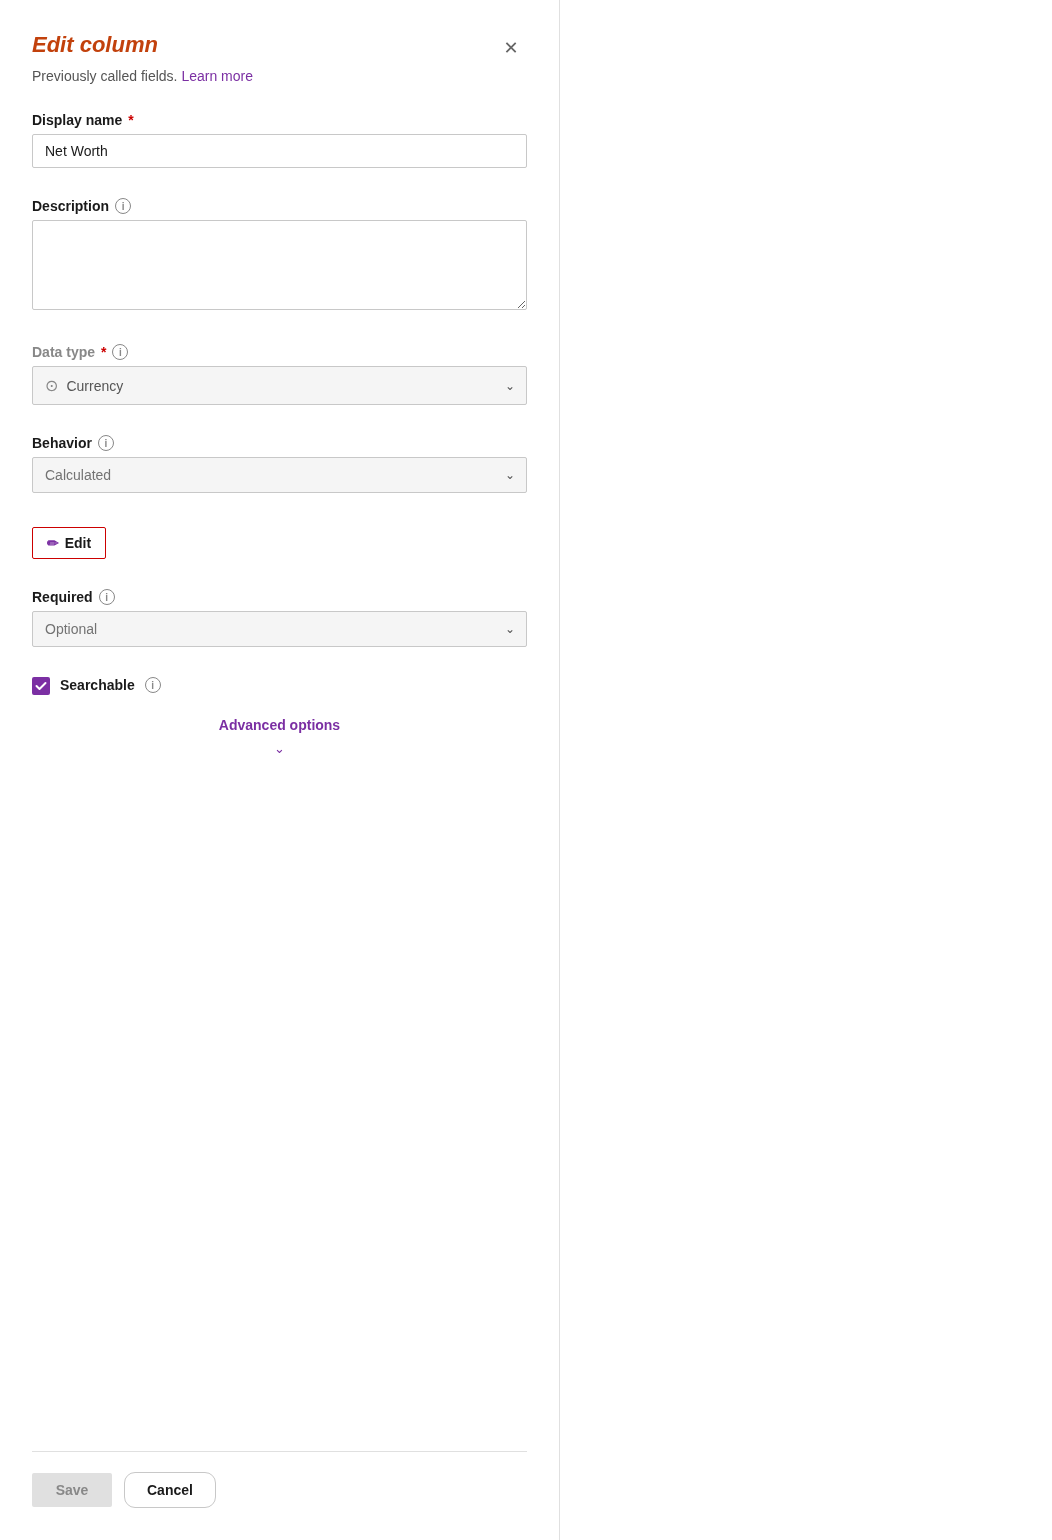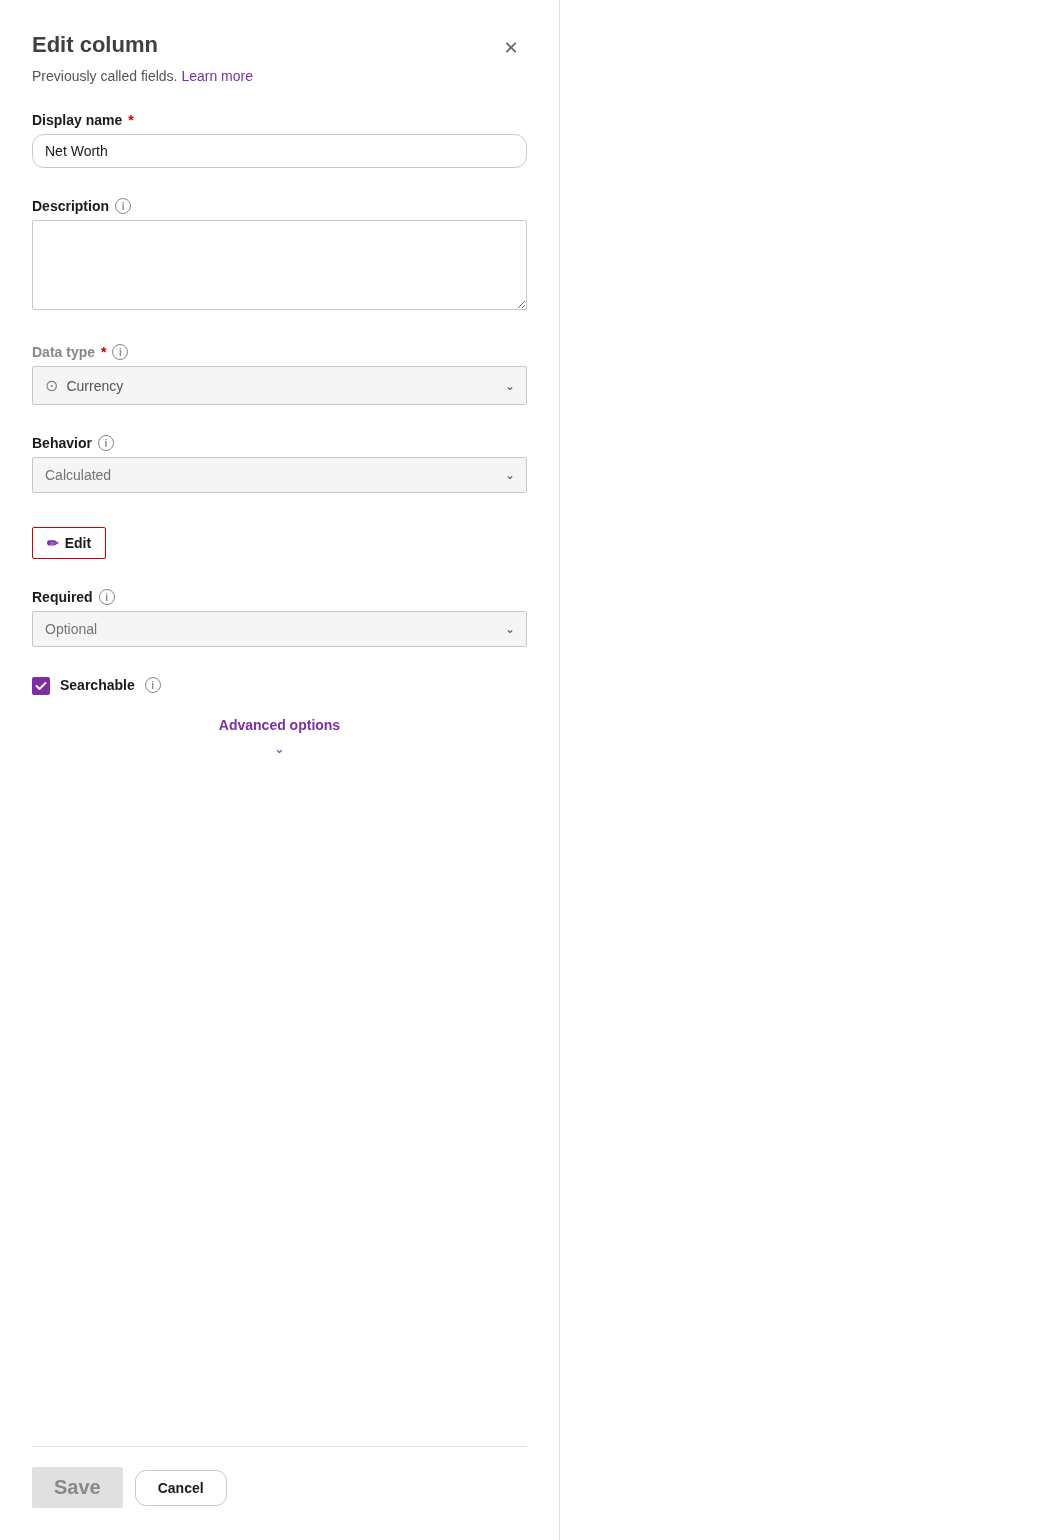--- a/index.html
+++ b/index.html
@@ -32,22 +32,23 @@
     .panel-header {
       display: flex;
       justify-content: space-between;
       align-items: flex-start;
       margin-bottom: 4px;
     }
 
     .panel-title {
       font-size: 22px;
       font-weight: 700;
-      color: #404040;
+      color: #c2410c;
       line-height: 1.2;
+      font-style: italic;
     }
 
     .close-button {
       background: none;
       border: none;
       cursor: pointer;
       font-size: 18px;
       color: #666;
       padding: 4px;
       display: flex;
@@ -109,21 +110,21 @@
       color: #888;
       font-weight: 700;
       cursor: pointer;
       flex-shrink: 0;
     }
 
     .form-input {
       width: 100%;
       padding: 8px 12px;
       border: 1px solid #c8c8c8;
-      border-radius: 12px;
+      border-radius: 2px;
       font-size: 14px;
       color: #1a1a1a;
       background: #fff;
       outline: none;
     }
 
     .form-textarea {
       width: 100%;
       padding: 8px 12px;
       border: 1px solid #c8c8c8;
@@ -260,21 +261,21 @@
       bottom: 32px;
       left: 32px;
       right: 32px;
     }
 
     .btn-save {
       padding: 9px 22px;
       background: #e0e0e0;
       border: none;
       border-radius: 2px;
-      font-size: 20px;
+      font-size: 14px;
       font-weight: 600;
       color: #888;
       cursor: not-allowed;
       min-width: 80px;
     }
 
     .btn-cancel {
       padding: 9px 22px;
       background: #fff;
       border: 1.5px solid #c8c8c8;

